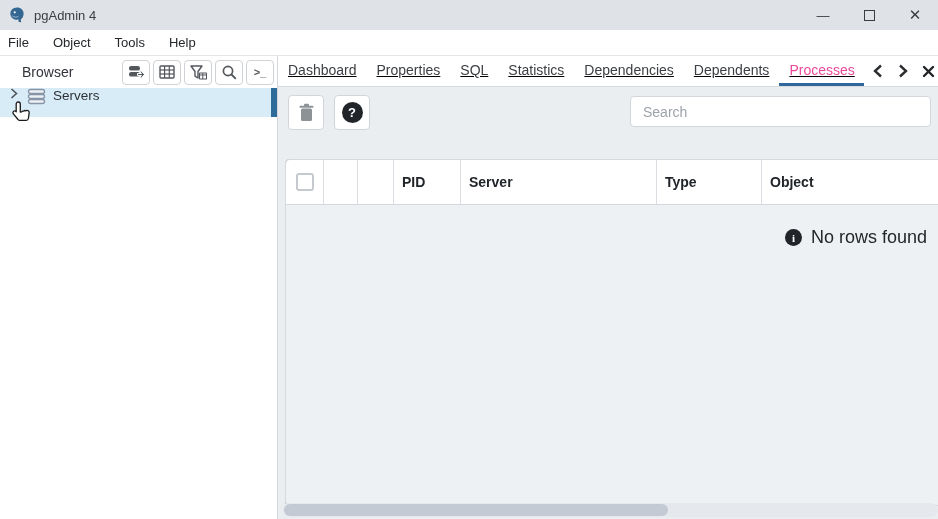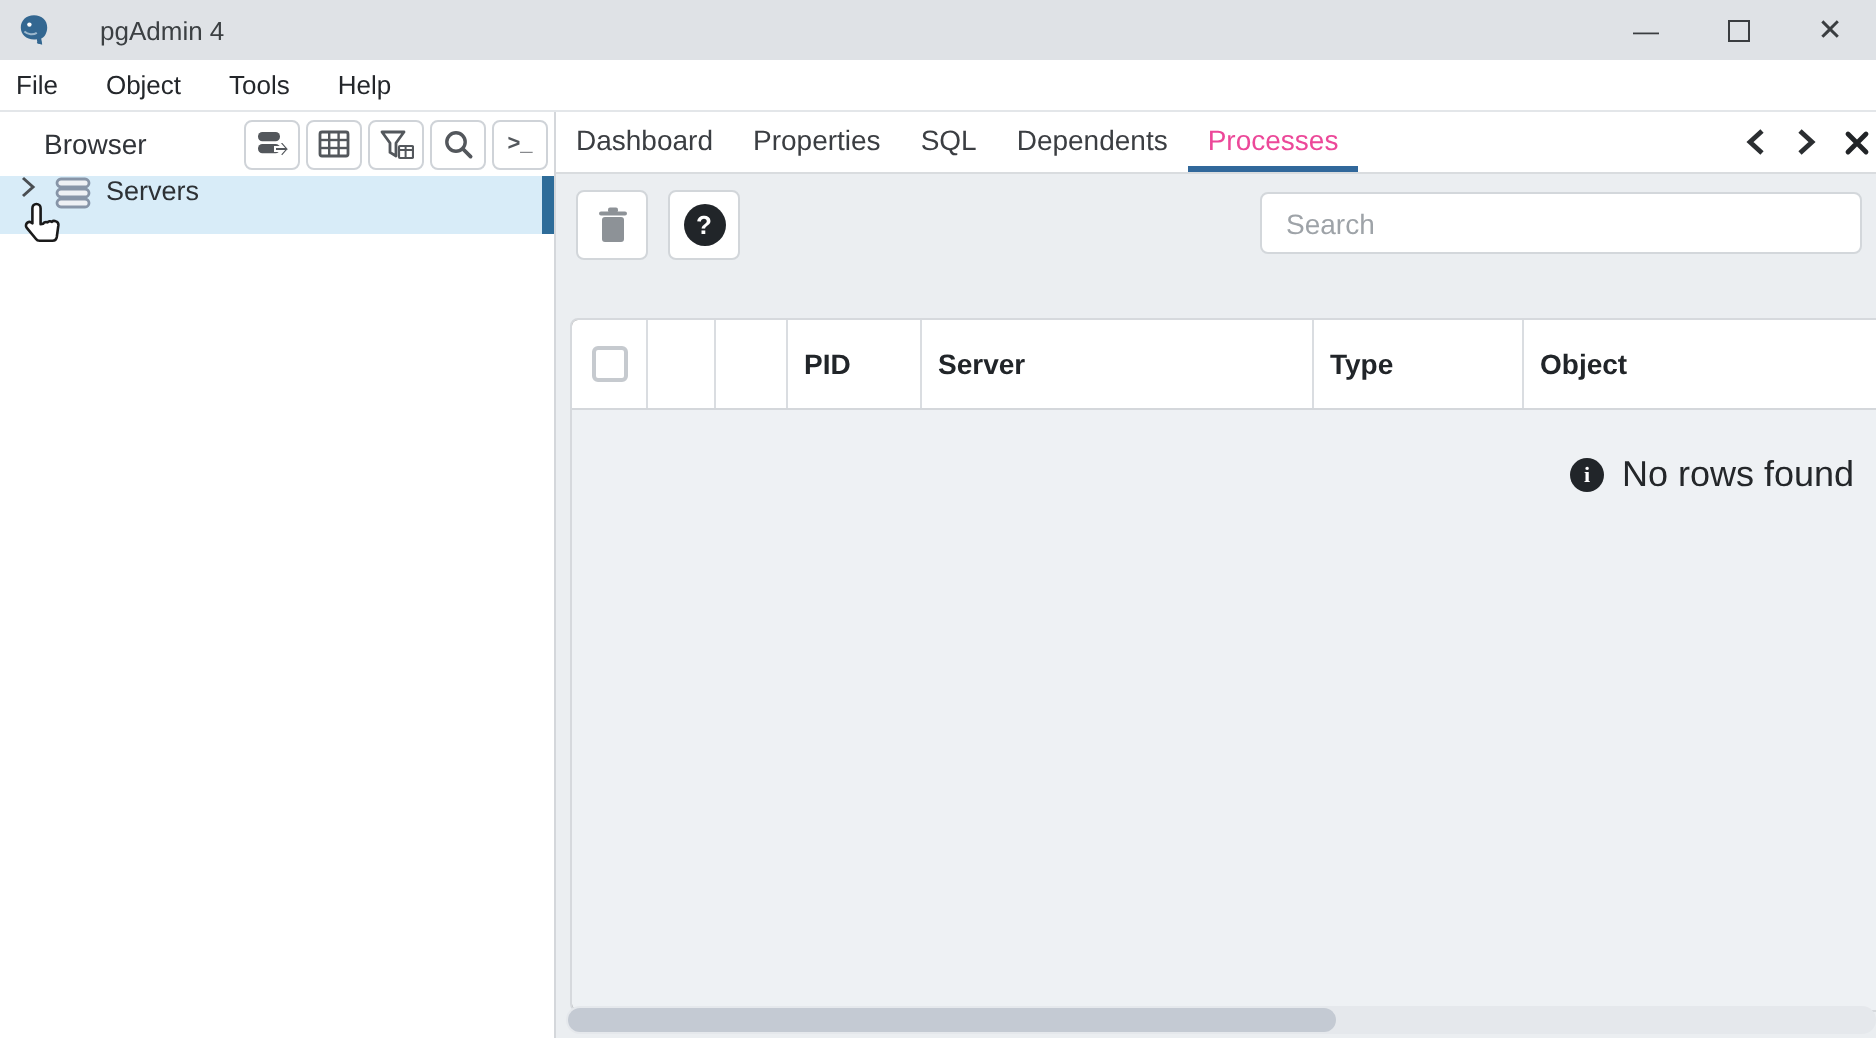--- a/index.html
+++ b/index.html
@@ -3,21 +3,21 @@
 <meta charset="utf-8">
 <style>
   * { margin:0; padding:0; box-sizing:border-box; }
   html,body { width:938px; height:519px; overflow:hidden; }
   body { font-family:"Liberation Sans", sans-serif; background:#fff; position:relative; }
   .window { position:absolute; inset:0; width:938px; height:519px; background:#fff; }
 
   
   .titlebar { position:absolute; left:0; top:0; width:938px; height:30px; background:#dfe2e6; display:flex; align-items:center; }
   .logo { width:18px; height:18px; margin-left:8px; }
-  .title-text { font-size:13px; color:#3c4043; margin-left:24px; }
+  .title-text { font-size:13px; color:#3c4043; margin-left:8px; }
   .win-controls { position:absolute; right:0; top:0; height:30px; display:flex; }
   .win-btn { width:46px; height:30px; display:flex; align-items:center; justify-content:center; color:#3a3d40; font-size:13px; }
   .max-box { width:11px; height:11px; border:1.4px solid #3a3d40; }
   .close-glyph { font-size:15px; }
 
   
   .menubar { position:absolute; left:0; top:30px; width:938px; height:26px; background:#fff; display:flex; align-items:center; padding-left:4px; border-bottom:1px solid #e3e6e9; }
   .menu-item { font-size:13px; color:#24272b; padding:0 12px; line-height:25px; }
   .menu-item:first-child { padding-left:4px; }
 
@@ -32,21 +32,21 @@
   .tree-row { position:absolute; left:0; top:32px; width:277px; height:29px; background:#d8ecf8; display:flex; align-items:flex-start; }
   .tree-accent { position:absolute; right:0; top:0; width:6px; height:29px; background:#2e6c99; }
   .expander { margin-left:10px; display:flex; align-items:center; }
   .servers-icon { margin-left:9px; }
   .tree-label { font-size:13.5px; color:#2d3135; margin-left:7px; }
   .cursor-hand { position:absolute; left:10px; top:44px; pointer-events:none; }
 
   
   .main { position:absolute; left:278px; top:56px; width:660px; height:463px; background:#ebeef1; }
   .tabsbar { position:absolute; left:0; top:0; width:660px; height:31px; background:#fff; border-bottom:1px solid #d9dcdf; display:flex; }
-  .tabs-viewport { width:586px; overflow:hidden; display:flex; white-space:nowrap; }
+  .tabs-viewport { width:586px; overflow:hidden; display:flex; white-space:nowrap;text-decoration:underline; }
   .tab { font-size:14px; color:#3b3e42; padding:0 10px; line-height:29px; flex:0 0 auto; }
   .tab.active { color:#ec4899; box-shadow:inset 0 -3px 0 #31689b; }
   .tab-nav { display:flex; align-items:center; gap:5px; padding-left:4px; }
   .nav-btn { width:20px; height:22px; display:flex; align-items:center; justify-content:center; }
 
   .content { position:absolute; left:0; top:31px; width:660px; height:432px; background:#ebeef1; }
   .action-btn { position:absolute; width:36px; height:35px; background:#fff; border:1px solid #d2d6da; border-radius:4px; display:flex; align-items:center; justify-content:center; }
   .btn-delete { left:10px; top:8px; }
   .btn-help { left:56px; top:8px; }
   .help-circle { width:21px; height:21px; border-radius:50%; background:#212529; color:#fff; font-size:13px; font-weight:bold; display:flex; align-items:center; justify-content:center; }
@@ -167,20 +167,22 @@
     </svg>
   </div>
 
   <div class="main">
 
     <div class="tabsbar">
       <div class="tabs-viewport">
         <span class="tab">Dashboard</span>
         <span class="tab">Properties</span>
         <span class="tab">SQL</span>
+        <span class="tab">Statistics</span>
+        <span class="tab">Dependencies</span>
         <span class="tab">Dependents</span>
         <span class="tab active">Processes</span>
       </div>
       <div class="tab-nav">
         <span class="nav-btn">
           <svg width="10" height="14" viewBox="0 0 10 14">
               <polyline points="8,1.5 2,7 8,12.5" fill="none" stroke="#2b2e31" stroke-width="2.4"></polyline>
             </svg>
         </span>
         <span class="nav-btn">

